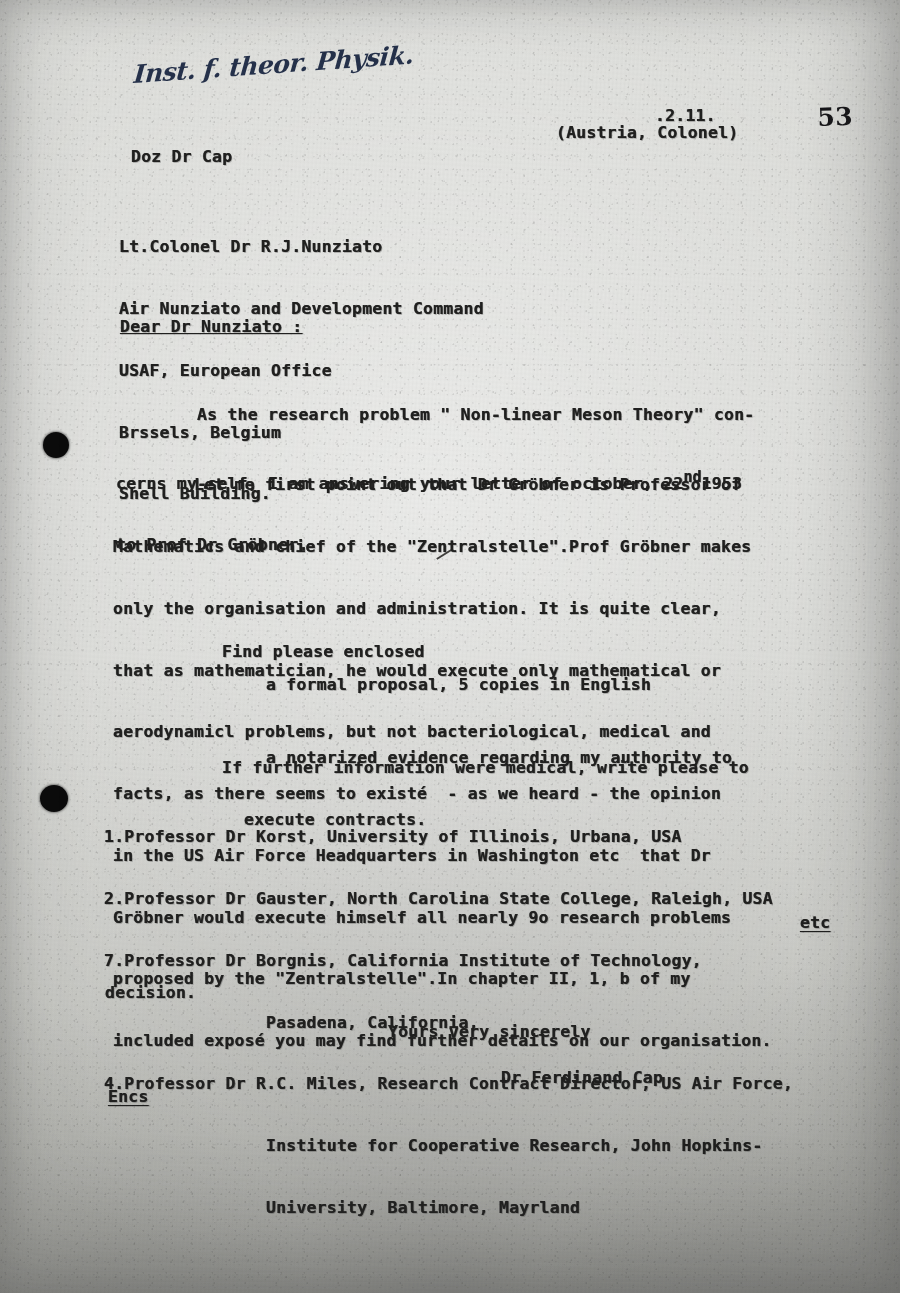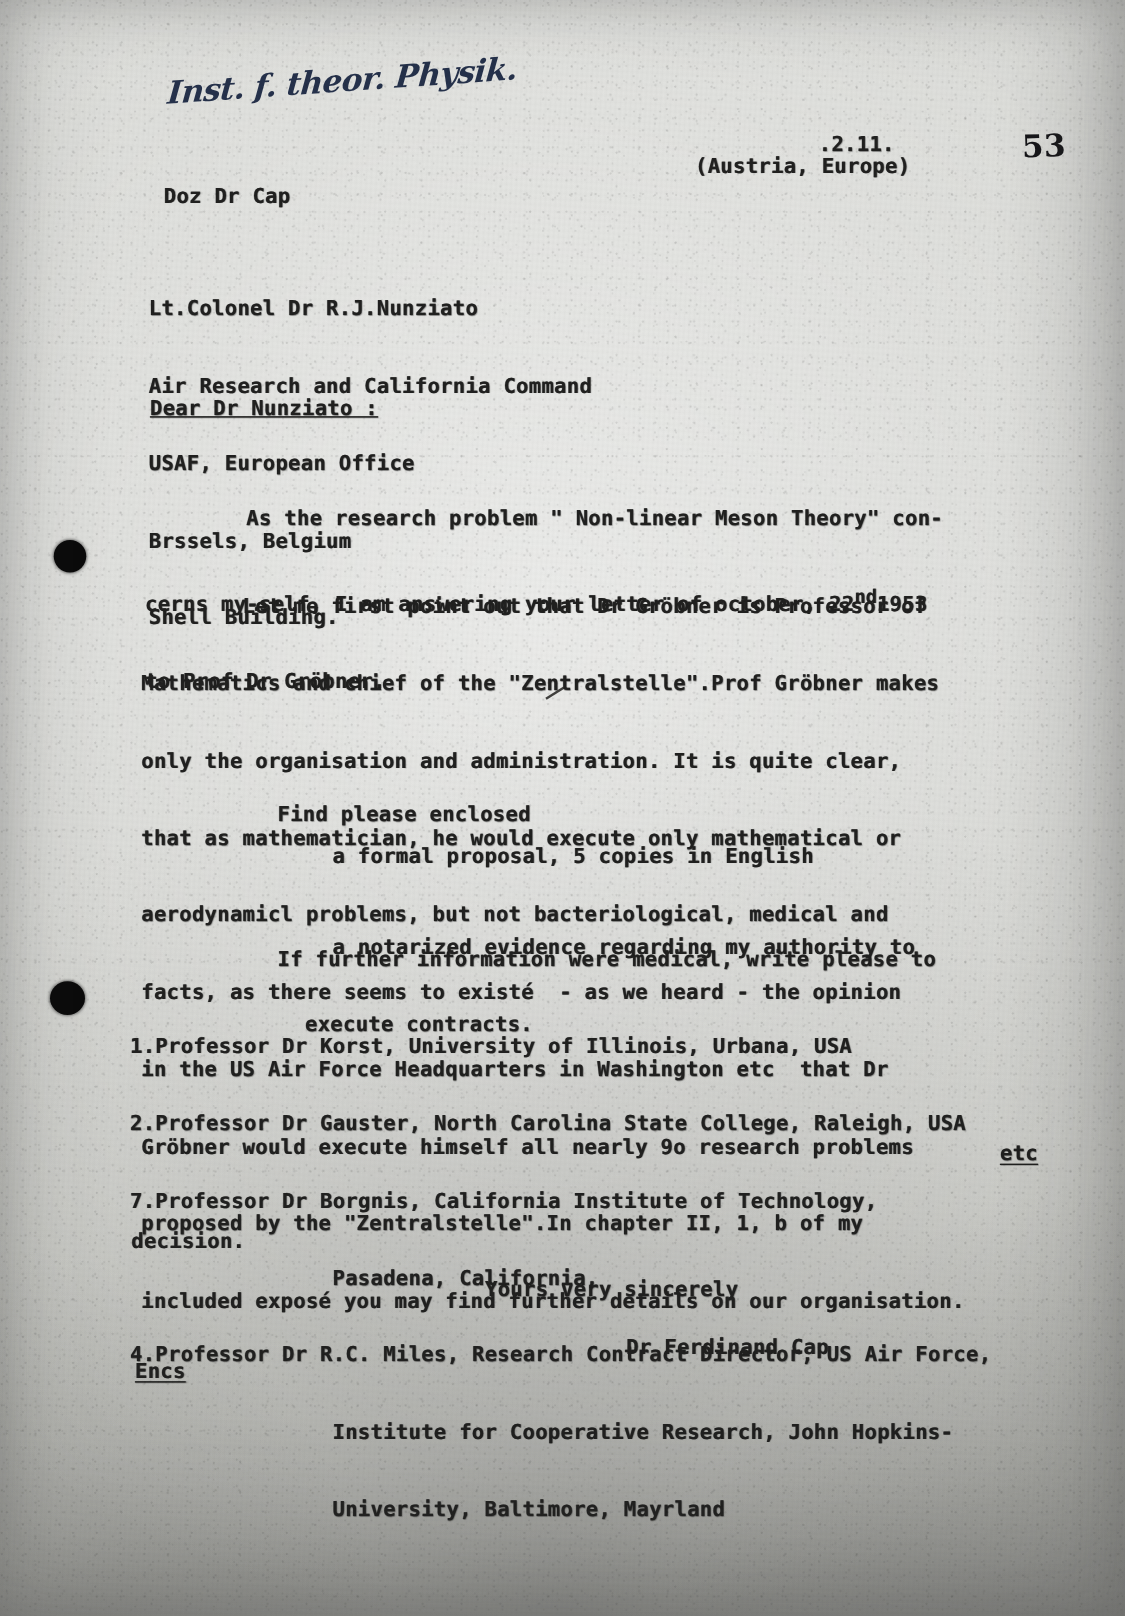--- a/index.html
+++ b/index.html
@@ -121,27 +121,27 @@
 <body>
 
 <div id="page">
 
   <div class="t hand-note" style="left:133px; top:62px;">Inst. f. theor. Physik.</div>
 
   <div class="t typed" style="left:655px; top:108px;">.2.11.</div>
 
   <div class="t hand-num" style="left:818px; top:105px;">53</div>
 
-  <div class="t typed" style="left:556px; top:125px;">(Austria, Europe)</div>
+  <div class="t typed" style="left:556px; top:125px;">(Austria, Colonel)</div>
 
   <div class="t typed" style="left:131px; top:149px;">Doz Dr Cap</div>
 
   <div class="t typed block" style="left:119px; top:196px;">
     <div>Lt.Colonel Dr R.J.Nunziato</div>
-    <div>Air Research and California Command</div>
+    <div>Air Nunziato and Development Command</div>
     <div>USAF, European Office</div>
     <div>Brssels, Belgium</div>
     <div>Shell Building.</div>
   </div>
 
   <div class="t typed" style="left:120px; top:319px;text-decoration:underline;">Dear Dr Nunziato :</div>
 
   <div class="t typed block" style="left:116px; top:364px;">
     <div>        As the research problem " Non-linear Meson Theory" con-</div>
     <div><span>cerns my-self, I am answering your letter of october, 22</span><span class="sup">nd</span><span>1953</span></div>

